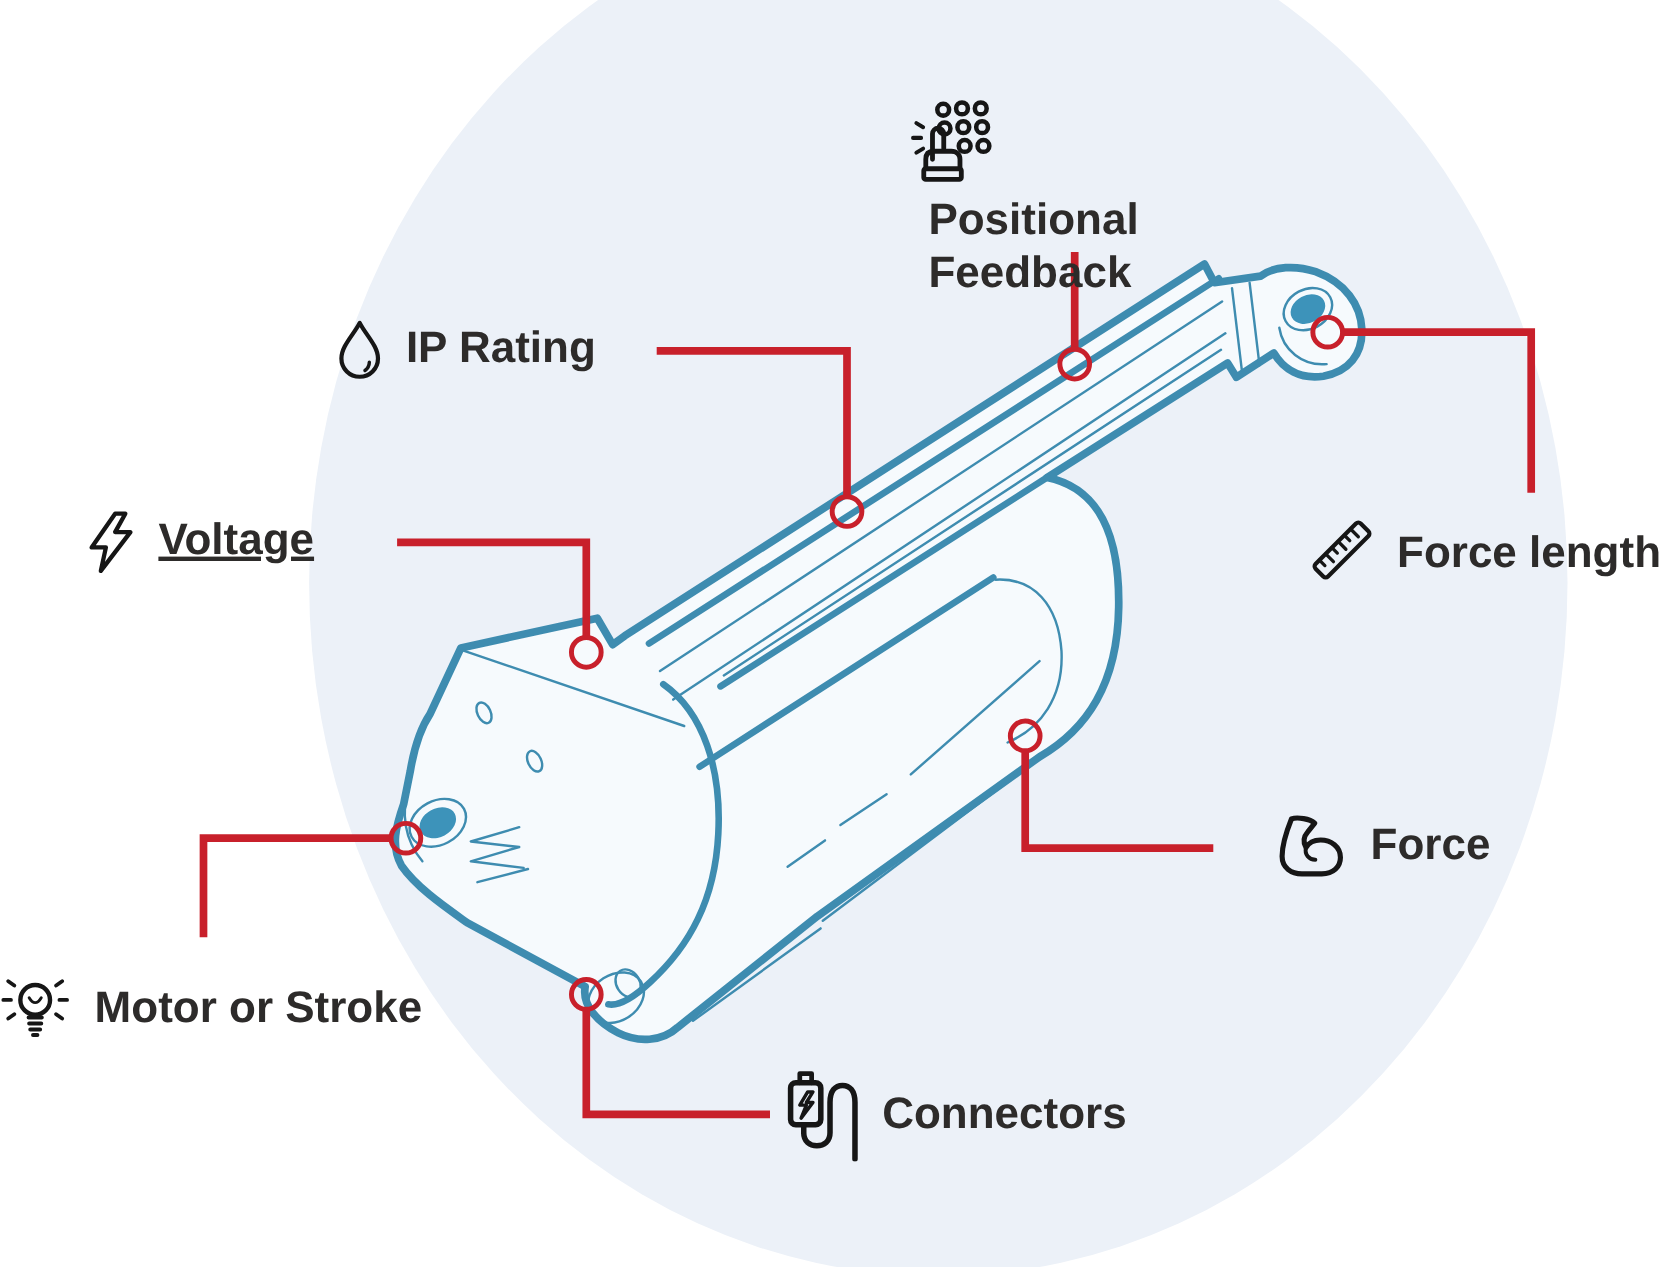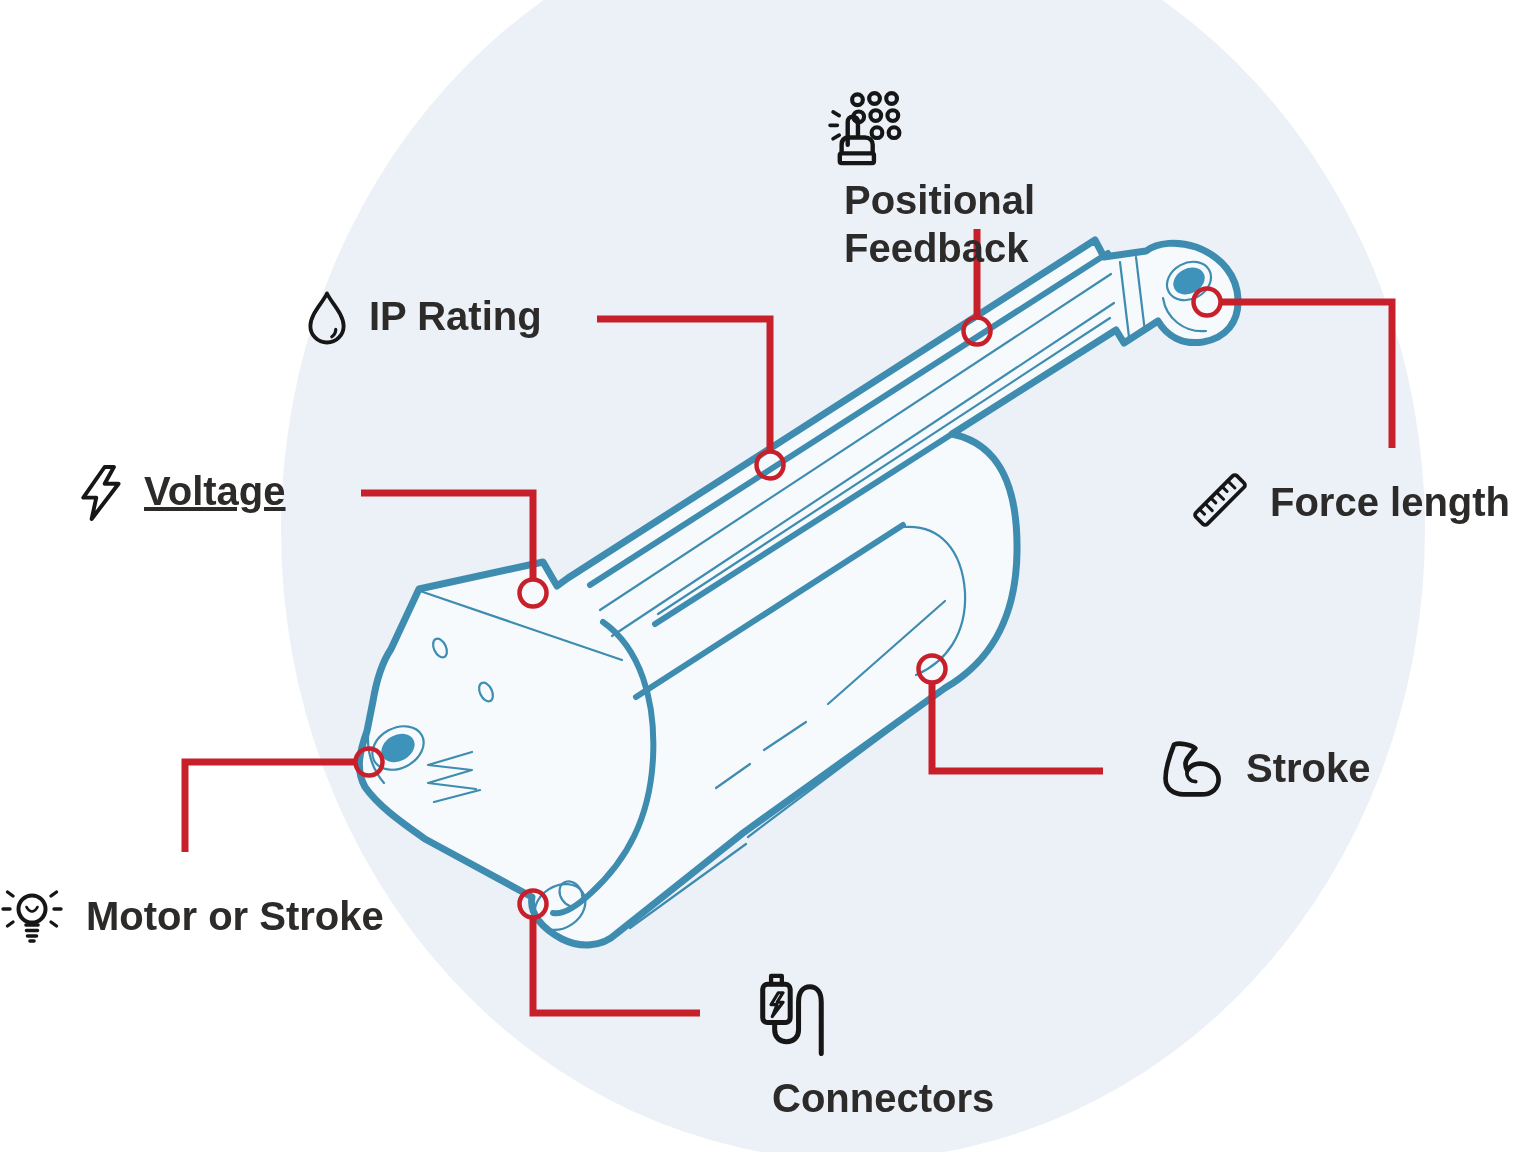--- a/index.html
+++ b/index.html
@@ -163,31 +163,31 @@
       <circle cx="32" cy="25" r="13.5" stroke-width="4"></circle>
       <path stroke-width="2.6" d="M26.5 23 c2 3.5 3.5 4.5 5.5 4.5 s3.5 -1 5.5 -4.5"></path>
       <path stroke-width="3.6" d="M26 41 h12 M26.5 46.5 h11 M27.5 52 h9 M30 57 h4"></path>
       <path stroke-width="3.4" d="M10 25 H3 M54 25 H61 M13 12 l-5.5 -4 M51 12 l5.5 -4 M13 38 l-5.5 4 M51 38 l5.5 4"></path>
     </svg>
     <div style="margin-left:22px;margin-top:3px;">
       <span class="txt">Motor or Stroke</span>
     </div>
   </div>
 
-  <div class="callout" style="left:752px;top:970px;flex-direction:column;">
+  <div class="callout" style="left:708px;top:970px;">
     <svg class="ic" width="74" height="86" viewBox="0 0 58 72" stroke="#161616" fill="none" stroke-linecap="round" stroke-linejoin="round">
       <path stroke-width="3.6" d="M14 12 V5 h9 v7"></path>
       <rect x="7" y="12" width="23" height="32" rx="4" stroke-width="4.2"></rect>
       <path stroke-width="2.6" d="M20 19 l-6 10 h5 l-4 10 9 -12 h-5 l5 -8 z"></path>
       <path stroke-width="4.2" d="M17 44 v6 c0 6.5 4.5 10 10 10 s10 -3.5 10 -10 V27 c0 -9 4 -13 9.5 -13 s9.5 4 9.5 13 v43"></path>
     </svg>
     <span class="txt" style="margin-left:20px;margin-top:18px;">Connectors</span>
   </div>
 
   <div class="callout" style="left:1156px;top:738px;">
     <svg class="ic" width="70" height="64" viewBox="0 0 66 60" stroke="#161616" fill="none" stroke-linecap="round" stroke-linejoin="round">
       <path stroke-width="4.4" d="M17 6 C13 16 9 28 9 38 c0 10 8 15 17 15 h17 c10 0 16 -6 16 -14 c0 -9 -8 -15 -17 -15 c-6 0 -10 2 -12.5 6.5 c-2.5 -4.5 -2 -9.5 1.5 -13.5 l6 -7.5 C33 6 22 4 17 6 Z"></path>
       <path stroke-width="3.4" d="M29.5 30.5 c-1.5 6 2.5 10.5 8 10.5"></path>
     </svg>
-    <span class="txt" style="margin-left:20px;margin-top:6px;">Stroke</span>
+    <span class="txt" style="margin-left:20px;margin-top:6px;">Force</span>
   </div>
 
 </div>
 
 </body></html>

